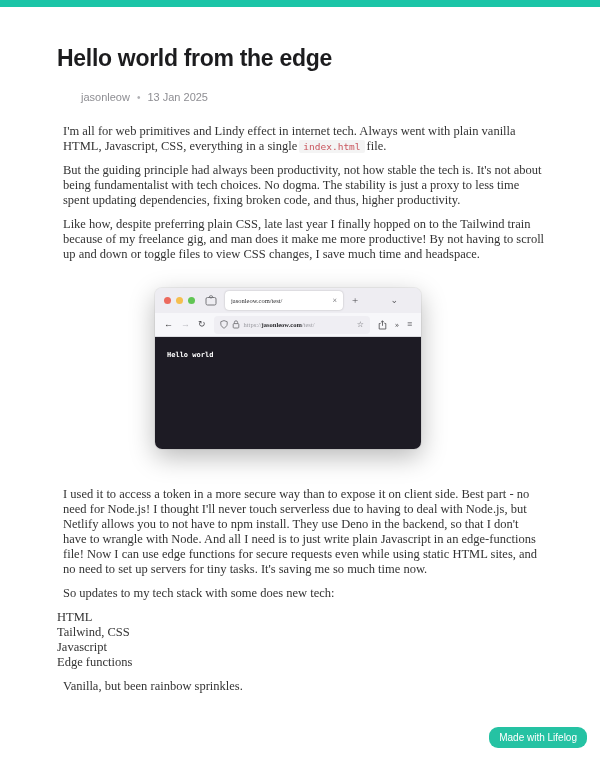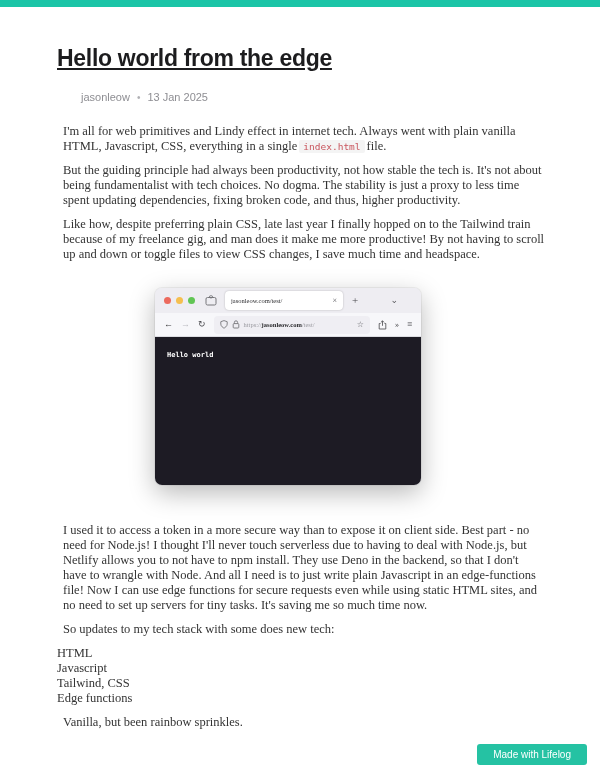--- a/index.html
+++ b/index.html
@@ -13,21 +13,20 @@
   .accent-bar { height:7px; background:#1bc5a7; width:100%; }
   .container { width:488px; margin-left:57px; }
 
   .page-title {
     margin-top:38px;
     font-family:"Liberation Sans", sans-serif;
     font-size:23px;
     font-weight:700;
     letter-spacing:-0.3px;
     color:#1c1c1e;
-    text-decoration:underline;
   }
   .byline {
     margin-top:19px;
     display:flex;
     align-items:center;
     gap:7px;
     font-size:11px;
     color:#8e8e93;
     padding-left:24px;
   }
@@ -126,41 +125,41 @@
     gap:4px;
   }
   .url-text { font-size:6.5px; color:#9a9aa0; white-space:nowrap; }
   .url-domain { color:#2b2b2e; font-weight:700; }
   .star { margin-left:auto; font-size:8px; color:#5a5a5e; line-height:1; }
   .chevrons { font-size:8px; color:#4a4a4e; line-height:1; }
   .menu { font-size:9px; color:#4a4a4e; line-height:1; }
   .icon-svg { display:block; }
 
   .viewport {
-    height:148px;
+    height:112px;
     background:#1d1b24;
     padding:9px 0 0 12px;
   }
   .viewport-text {
     font-family:"DejaVu Sans Mono", monospace;
     font-size:7px;
     font-weight:700;
     color:#ffffff;
   }
 
   
   .badge {
     position:absolute;
     right:13px;
-    bottom:12px;
+    bottom:29px;
     background:#25c2a3;
     color:#ffffff;
     font-size:10px;
-    padding:5px 16px;
-    border-radius:3px;
+    padding:5px 10px;
+    border-radius:9px;
     cursor:pointer;
   }
 </style>
 </head>
 <body>
 
 <div class="accent-bar"></div>
 
 <div class="container">
 
@@ -240,22 +239,22 @@
 
       </div>
     </div>
 
     <p>I used it to access a token in a more secure way than to expose it on client side. Best part - no need for Node.js! I thought I'll never touch serverless due to having to deal with Node.js, but Netlify allows you to not have to npm install. They use Deno in the backend, so that I don't have to wrangle with Node. And all I need is to just write plain Javascript in an edge-functions file! Now I can use edge functions for secure requests even while using static HTML sites, and no need to set up servers for tiny tasks. It's saving me so much time now.</p>
 
     <p>So updates to my tech stack with some does new tech:</p>
 
     <div class="stack-list">
       <div>HTML</div>
+      <div>Tailwind, CSS</div>
       <div>Javascript</div>
-      <div>Tailwind, CSS</div>
       <div>Edge functions</div>
     </div>
 
     <p>Vanilla, but been rainbow sprinkles.</p>
 
   </div>
 </div>
 
 <div class="badge">Made with Lifelog</div>
 

